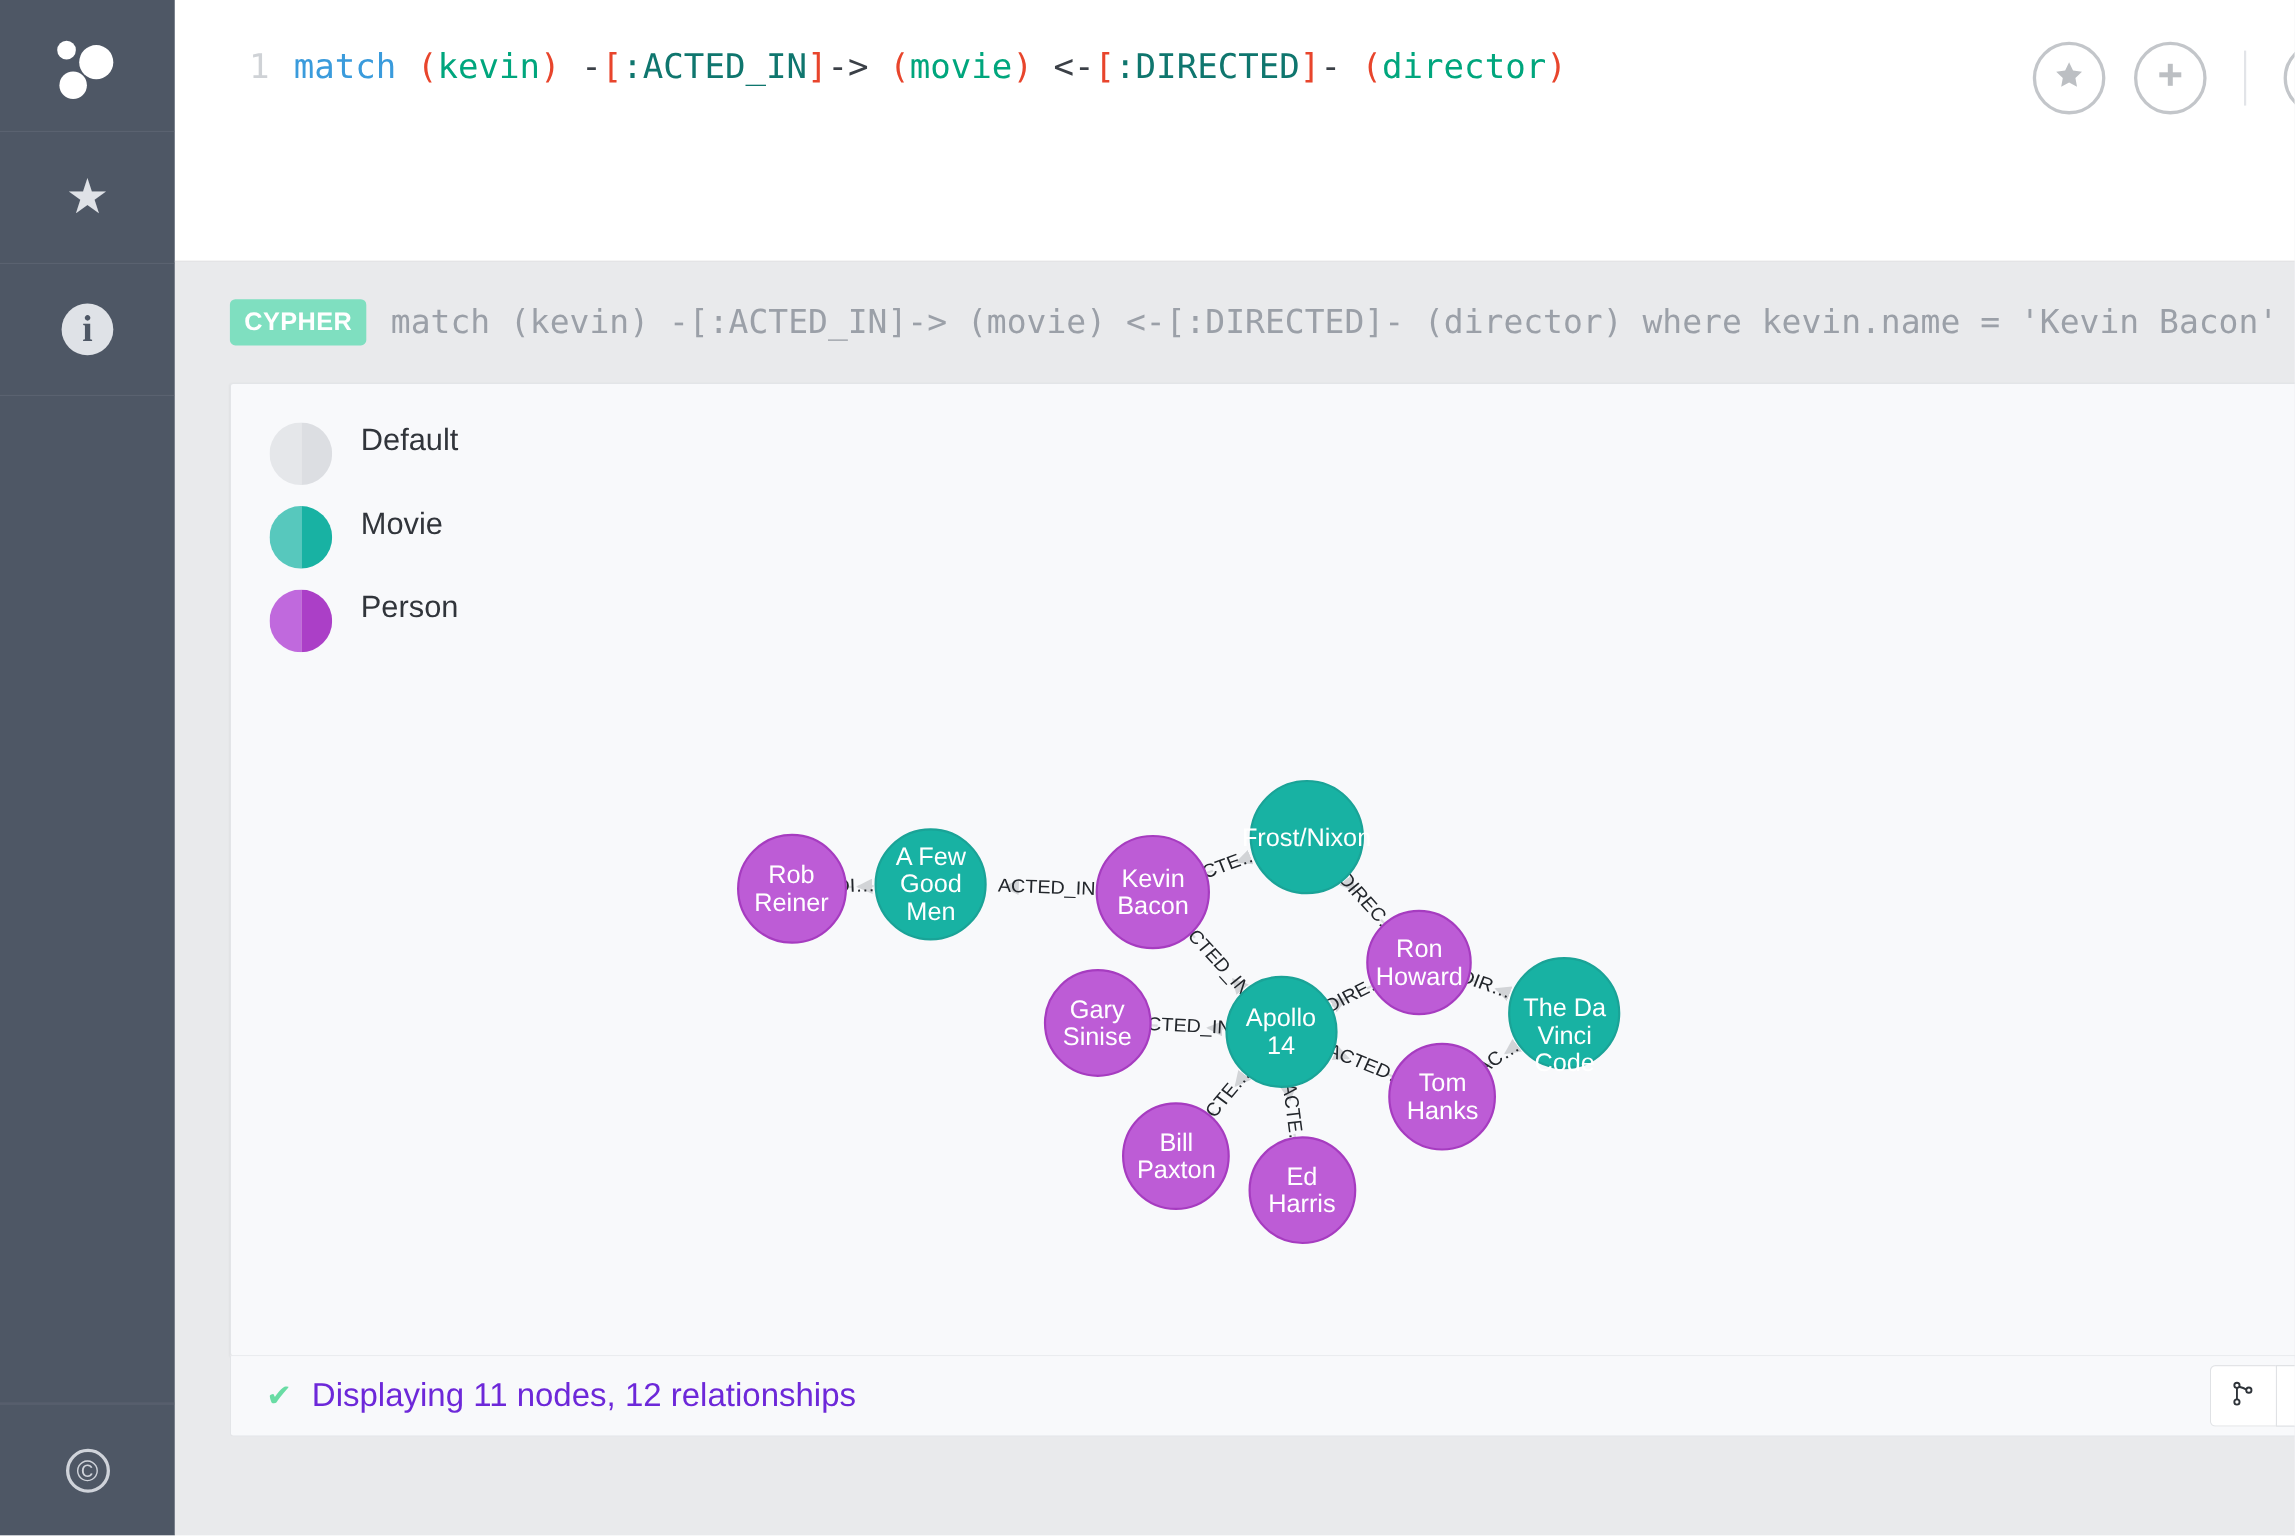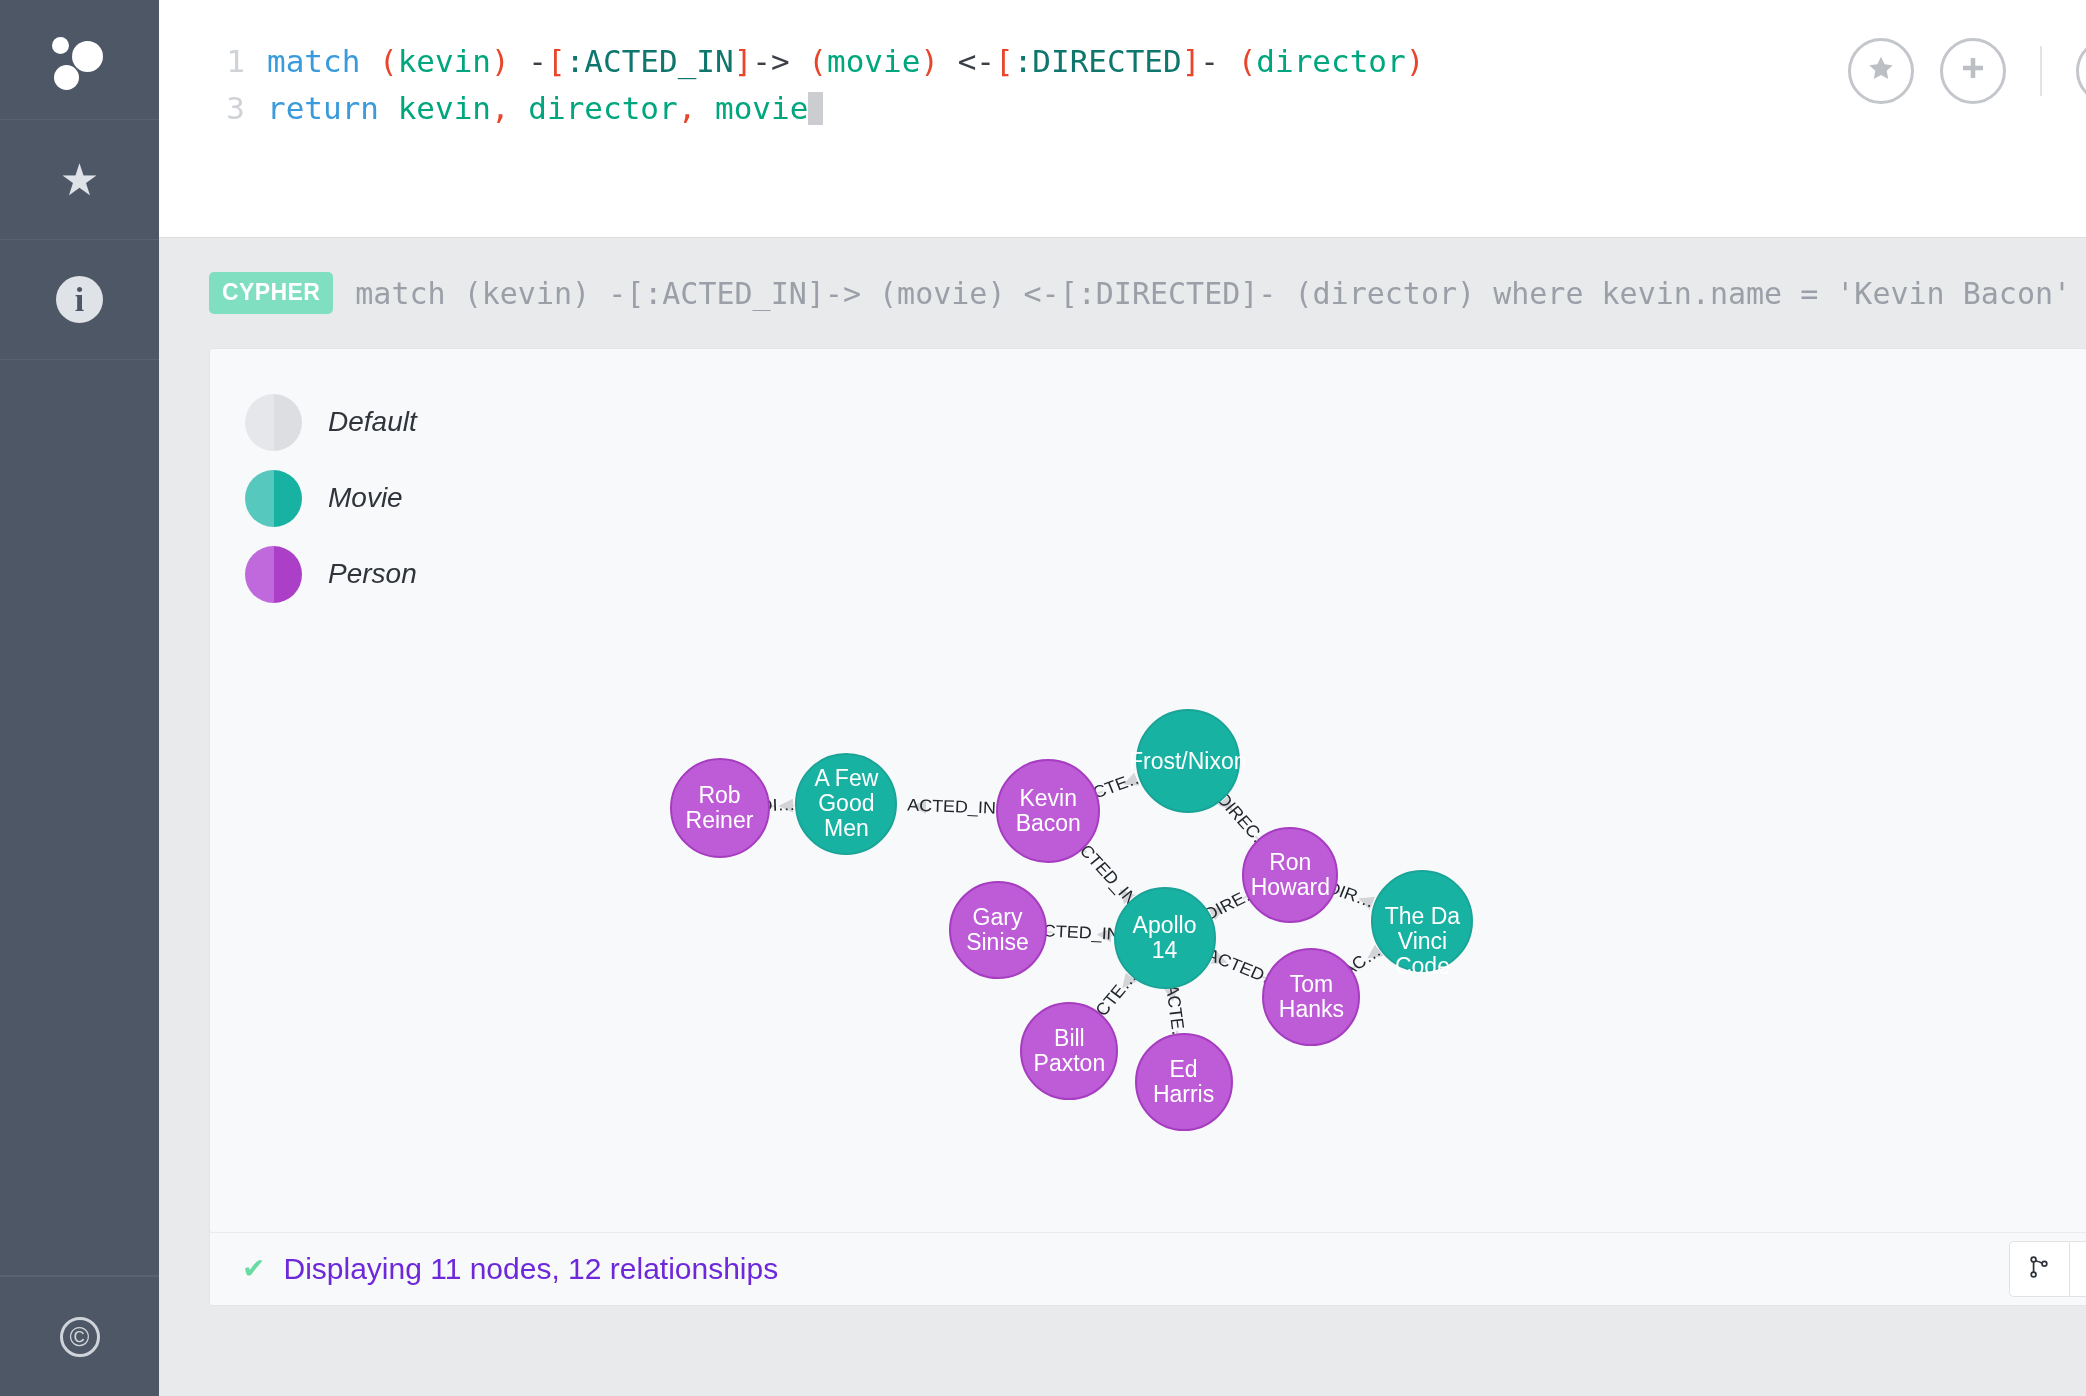--- a/index.html
+++ b/index.html
@@ -121,21 +121,21 @@
     background: #f8f9fb;
     border: 1px solid #e3e5e8;
     border-radius: 3px;
     position: relative;
     overflow: hidden;
     box-shadow: 0 1px 2px rgba(0,0,0,.04);
   }
 
   
   .legend { position: absolute; left: 35px; top: 35px; }
-  .legend-row { display: flex; align-items: center; height: 76px; font-style: italic; }
+  .legend-row { display: flex; height: 76px; }
   .swatch {
     width: 57px; height: 57px; border-radius: 50%;
     position: relative; overflow: hidden; flex: 0 0 57px;
   }
   .swatch .lh, .swatch .rh { position: absolute; top: 0; width: 50%; height: 100%; }
   .swatch .lh { left: 0; }
   .swatch .rh { right: 0; }
   .legend-label { margin-left: 26px; font-size: 28px; color: #31353b; }
 
   
@@ -200,21 +200,20 @@
     <div class="sb-cell bottom">
       <span class="sb-copy">©</span>
     </div>
   </div>
 
   <div class="main">
 
     <div class="editor-wrap">
       <div class="editor" id="editor-lines">
           <div><span class="ln">1</span><span class="kw">match</span><span class="op"> </span><span class="brk">(</span><span class="id">kevin</span><span class="brk">)</span><span class="op"> </span><span class="op">-</span><span class="brk">[</span><span class="rel">:ACTED_IN</span><span class="brk">]</span><span class="op">-&gt; </span><span class="brk">(</span><span class="id">movie</span><span class="brk">)</span><span class="op"> &lt;-</span><span class="brk">[</span><span class="rel">:DIRECTED</span><span class="brk">]</span><span class="op">- </span><span class="brk">(</span><span class="id">director</span><span class="brk">)</span></div>
-          <div><span class="ln">3</span><span class="kw">return</span><span class="op"> </span><span class="id">kevin</span><span class="punct">,</span><span class="op"> </span><span class="id">director</span><span class="punct">,</span><span class="op"> </span><span class="id">movie</span><span class="cursor"></span></div>
         </div>
       <div class="editor-actions">
         <div class="circ-btn">
           <span class="glyph">
             <svg width="32" height="32" viewBox="0 0 24 24" aria-hidden="true">
               <path fill="#bcbfc3" d="M12 3.5l2.7 5.6 6.1.8-4.5 4.2 1.1 6.1L12 17.3 6.6 20.2l1.1-6.1L3.2 9.9l6.1-.8z"></path>
             </svg>
           </span>
         </div>
         <div class="circ-btn">

